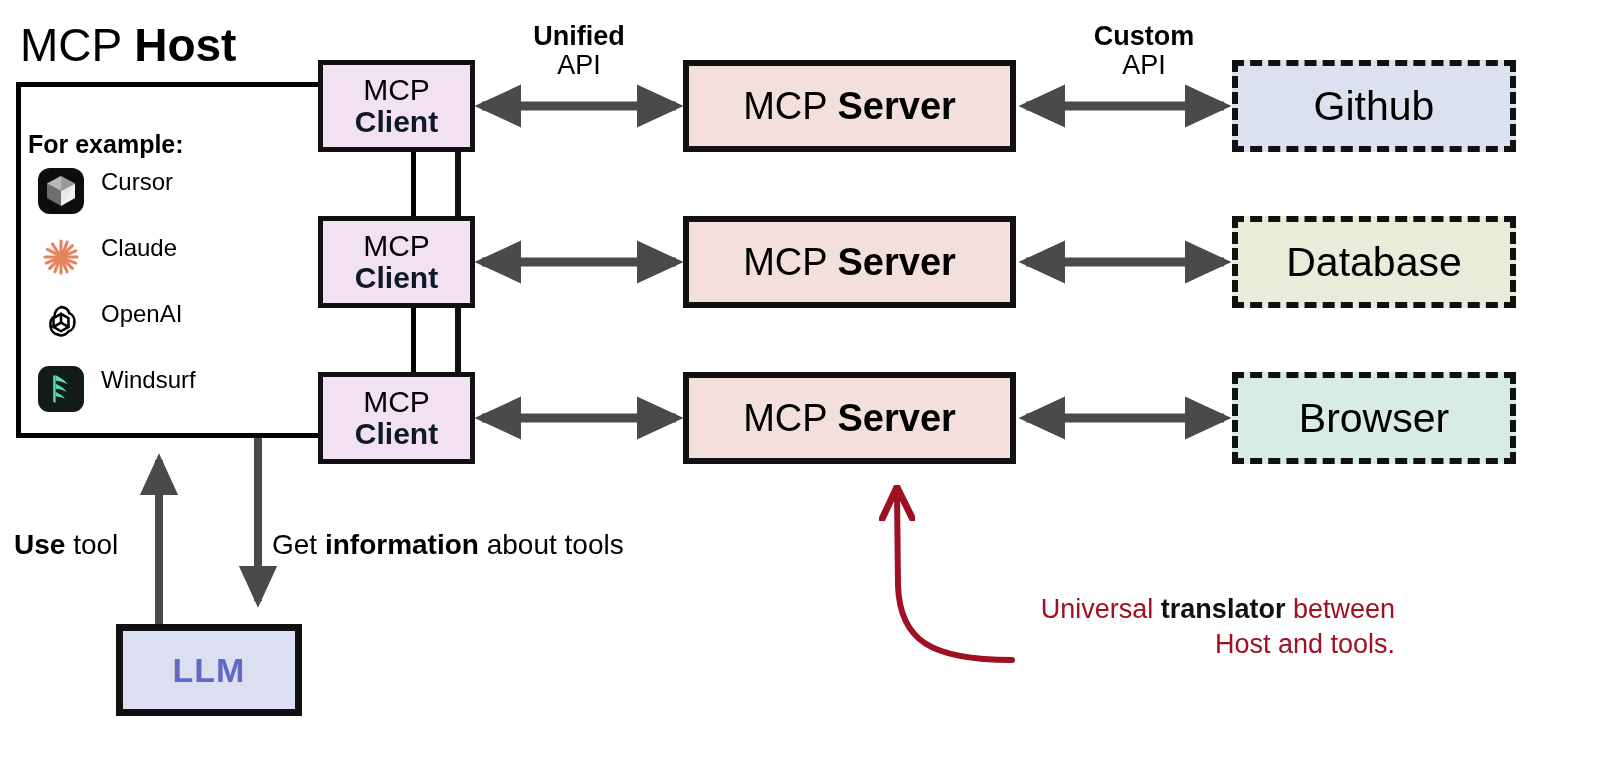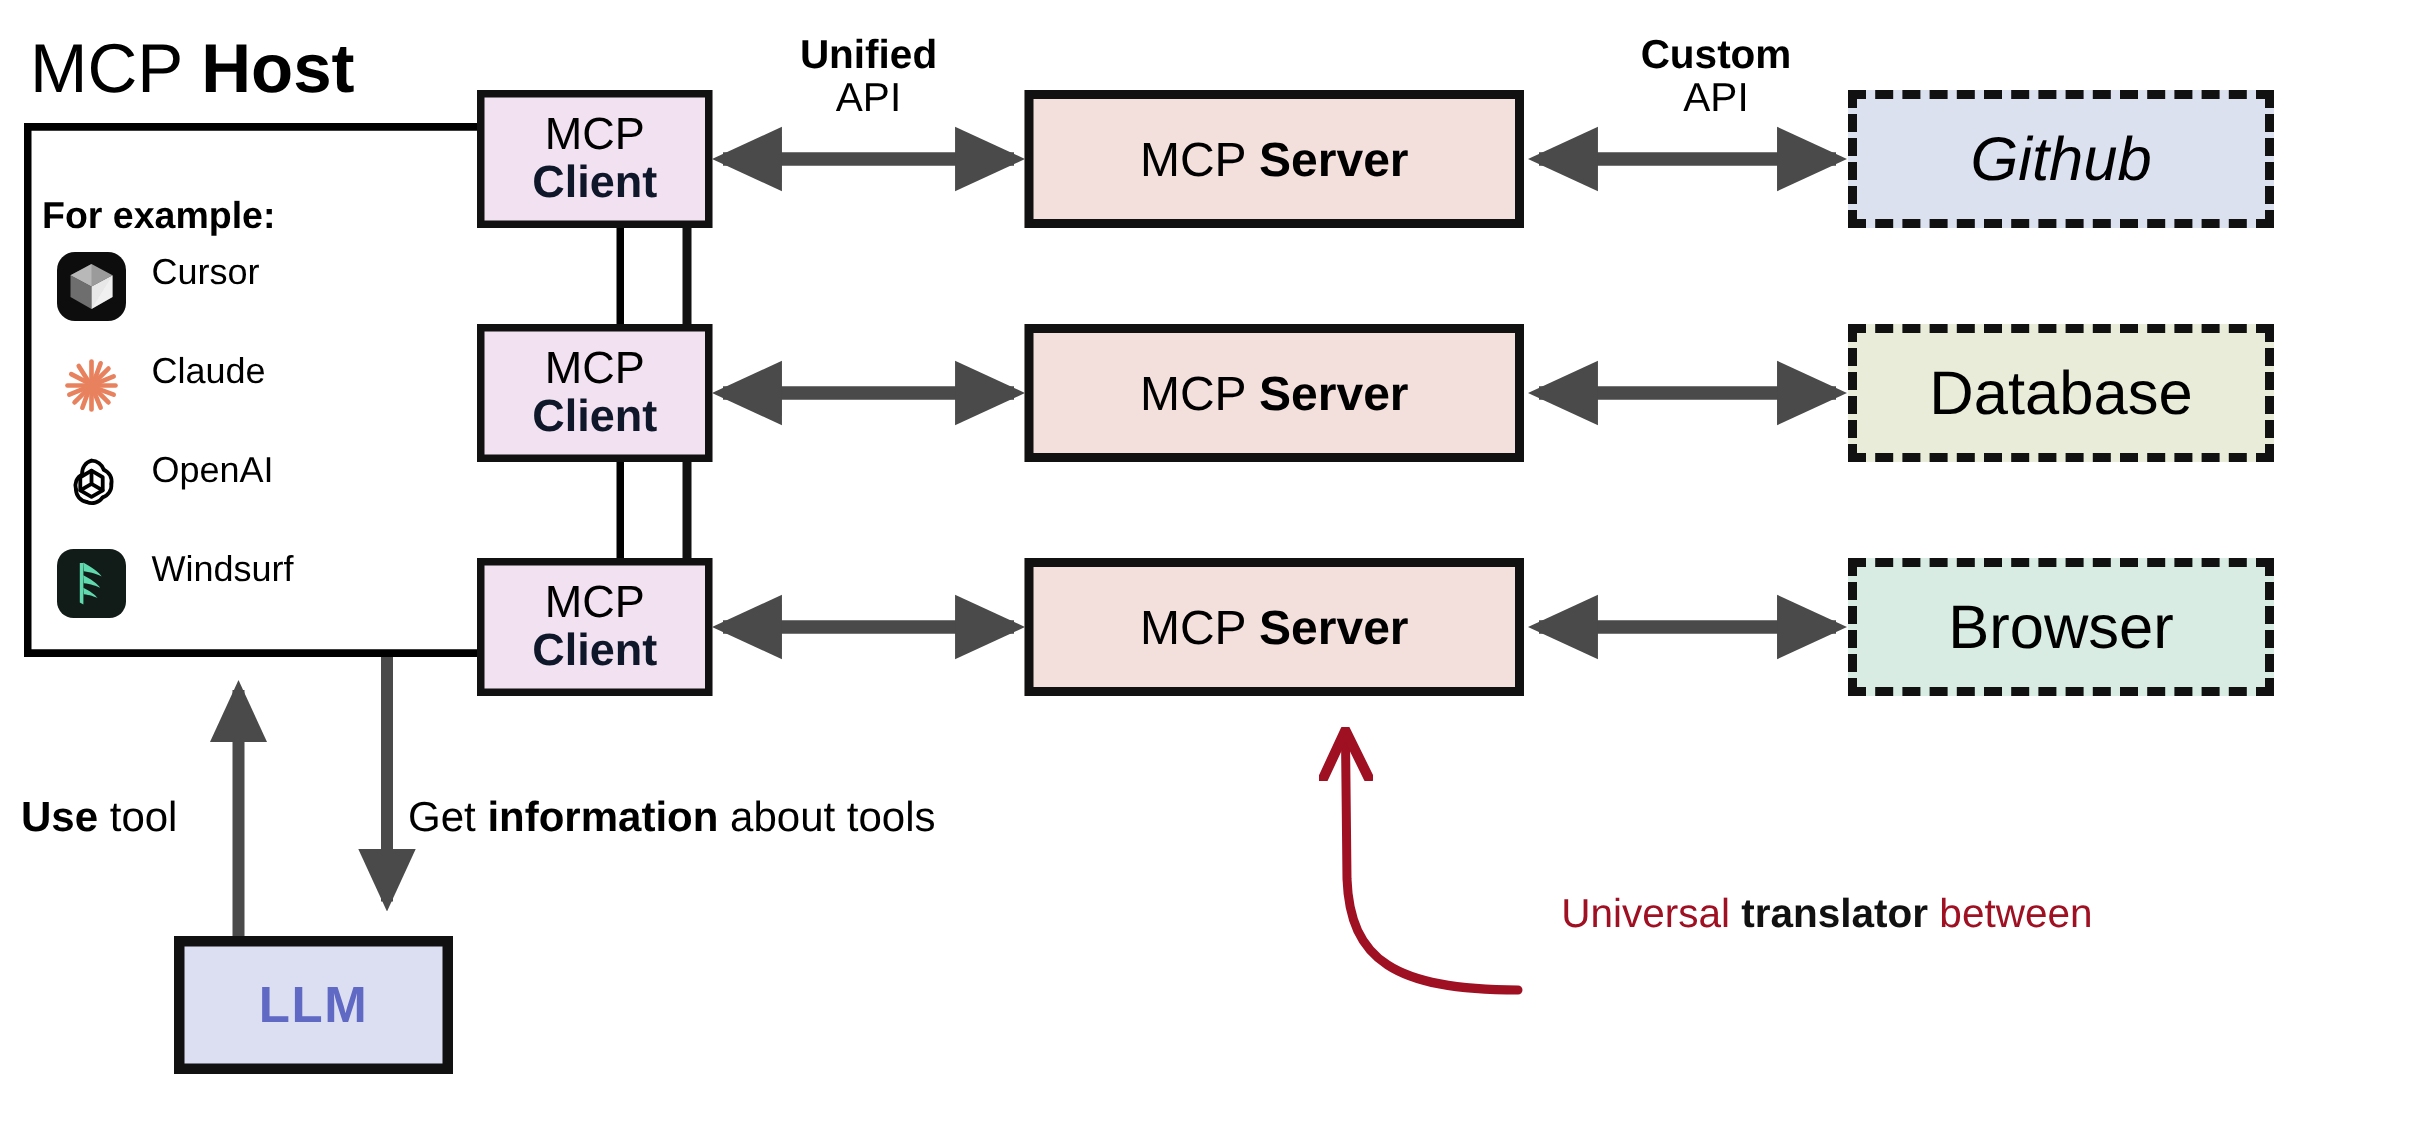--- a/index.html
+++ b/index.html
@@ -91,21 +91,21 @@
     line-height: 1.06;
   }
   .client .l1 { font-size: 30px; font-weight: 400; color: #000; }
   .client .l2 { font-size: 30px; font-weight: 700; color: #0f172a; }
 
   .server {
     width: 333px; height: 92px;
     border: 6px solid #111111;
     background: #f3dfdb;
   }
-  .server .txt { font-size: 32px; color: #000; white-space: nowrap; }
+  .server .txt { font-size: 38px; color: #000; white-space: nowrap; }
   .server .txt b { font-weight: 700; }
 
   .tool {
     width: 284px; height: 92px;
     border: 6px dashed #111111;
   }
   .tool .txt { font-size: 41px; color: #000; white-space: nowrap; }
 
   .llm {
     left: 116px; top: 624px;
@@ -287,21 +287,21 @@
   <div class="node server" style="left:683px; top:60px;">
     <span class="txt"><span>MCP </span><b>Server</b></span>
   </div>
   <div class="node server" style="left:683px; top:216px;">
     <span class="txt"><span>MCP </span><b>Server</b></span>
   </div>
   <div class="node server" style="left:683px; top:372px;">
     <span class="txt"><span>MCP </span><b>Server</b></span>
   </div>
 
-  <div class="node tool" style="left:1232px; top:60px; background:#dce1f0;font-style:italic;">
+  <div class="node tool" style="left:1232px; top:60px; background:#dce1f0;">
     <span class="txt">Github</span>
   </div>
   <div class="node tool" style="left:1232px; top:216px; background:#e9ecd9;">
     <span class="txt">Database</span>
   </div>
   <div class="node tool" style="left:1232px; top:372px; background:#d8ece4;">
     <span class="txt">Browser</span>
   </div>
 
   <div class="lbl api-label" style="left:503px; top:22px; width:152px;">
@@ -316,15 +316,16 @@
   <div class="lbl flow-label" style="left:14px; top:529px;"><b>Use</b><span> tool</span></div>
 
   <div class="lbl flow-label" style="left:272px; top:529px;"><span>Get </span><b>information</b><span> about tools</span></div>
 
   <div class="node llm">
     <span class="txt">LLM</span>
   </div>
 
   <div class="note" style="left:955px; top:592px; width:440px;">
     <div><span>Universal </span><b>translator</b><span> between</span></div>
+    <div>Host and tools.</div>
   </div>
 
 </div>
 
 </body></html>

